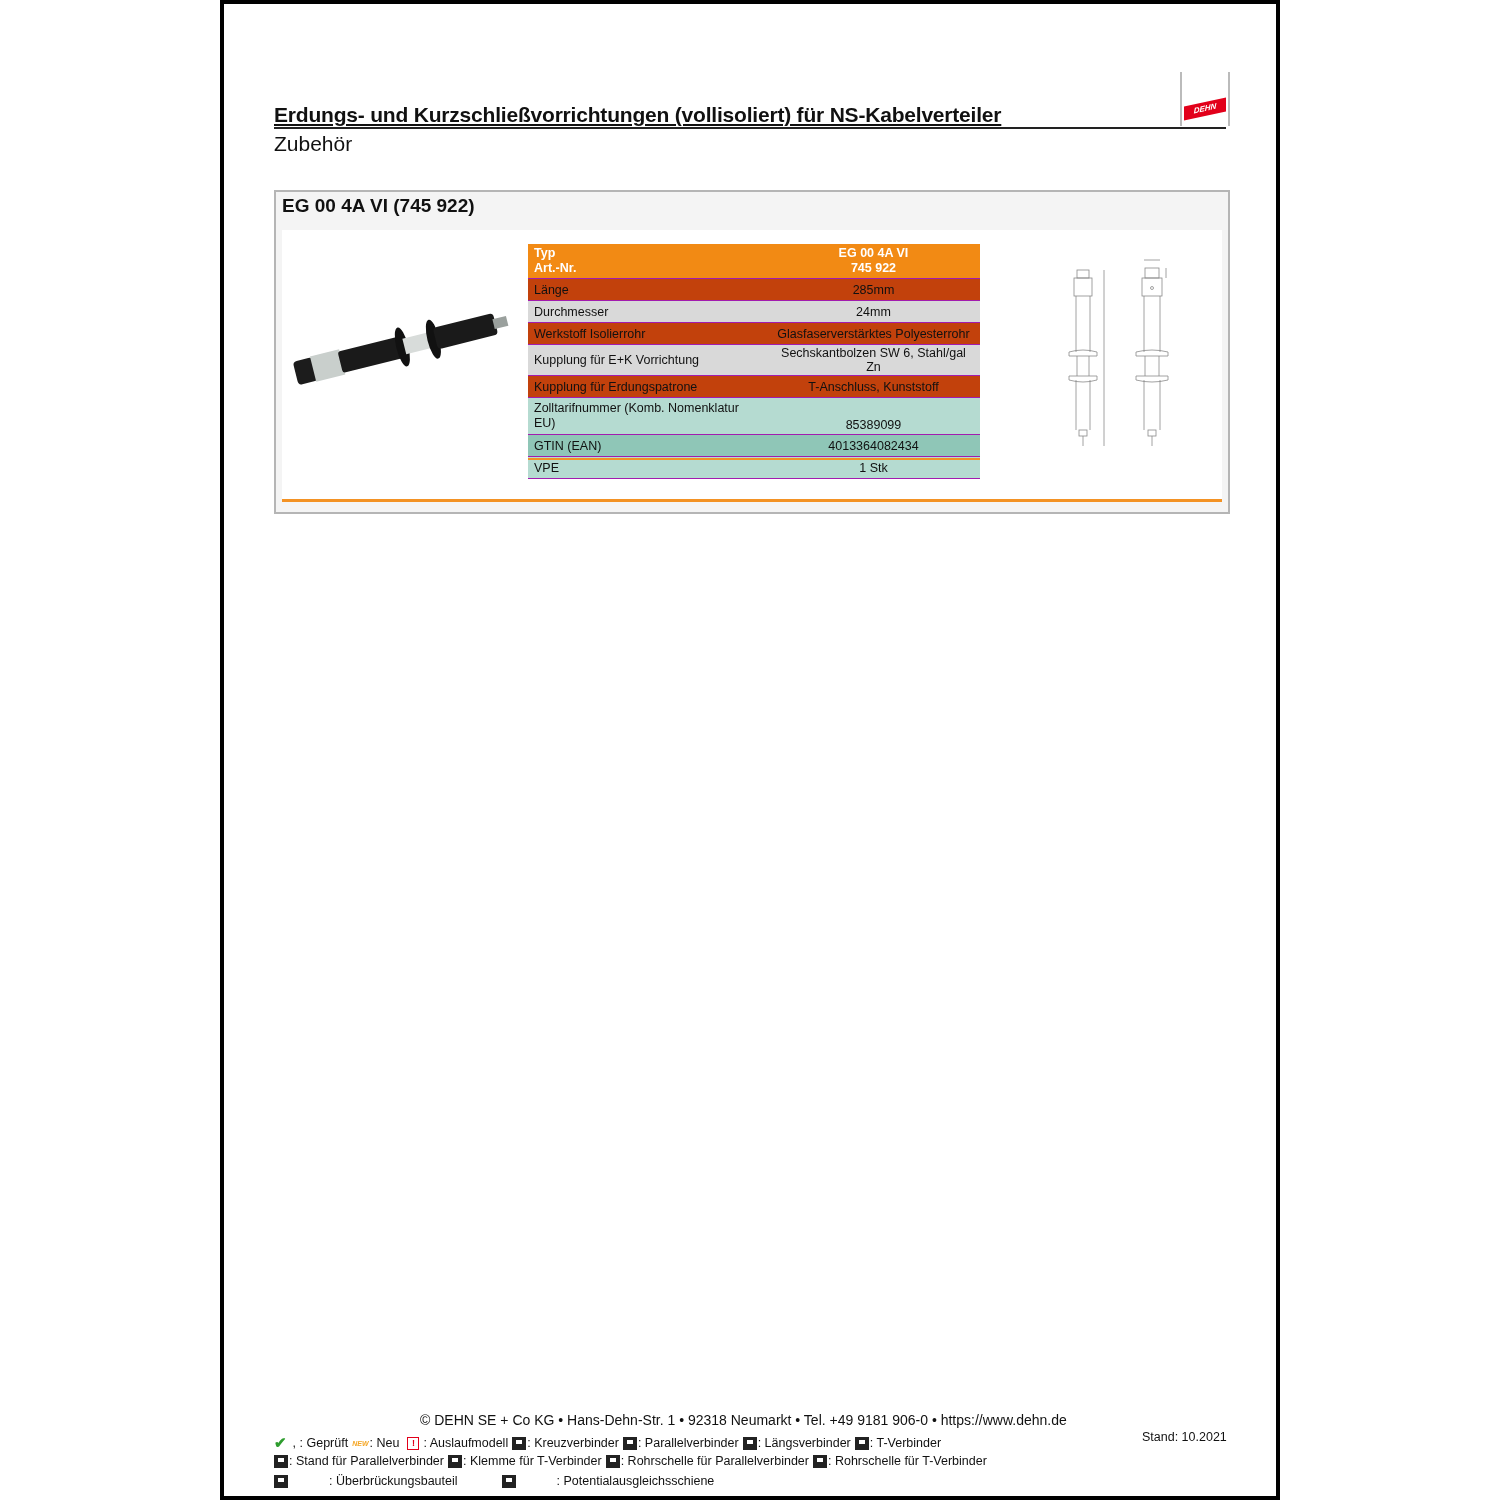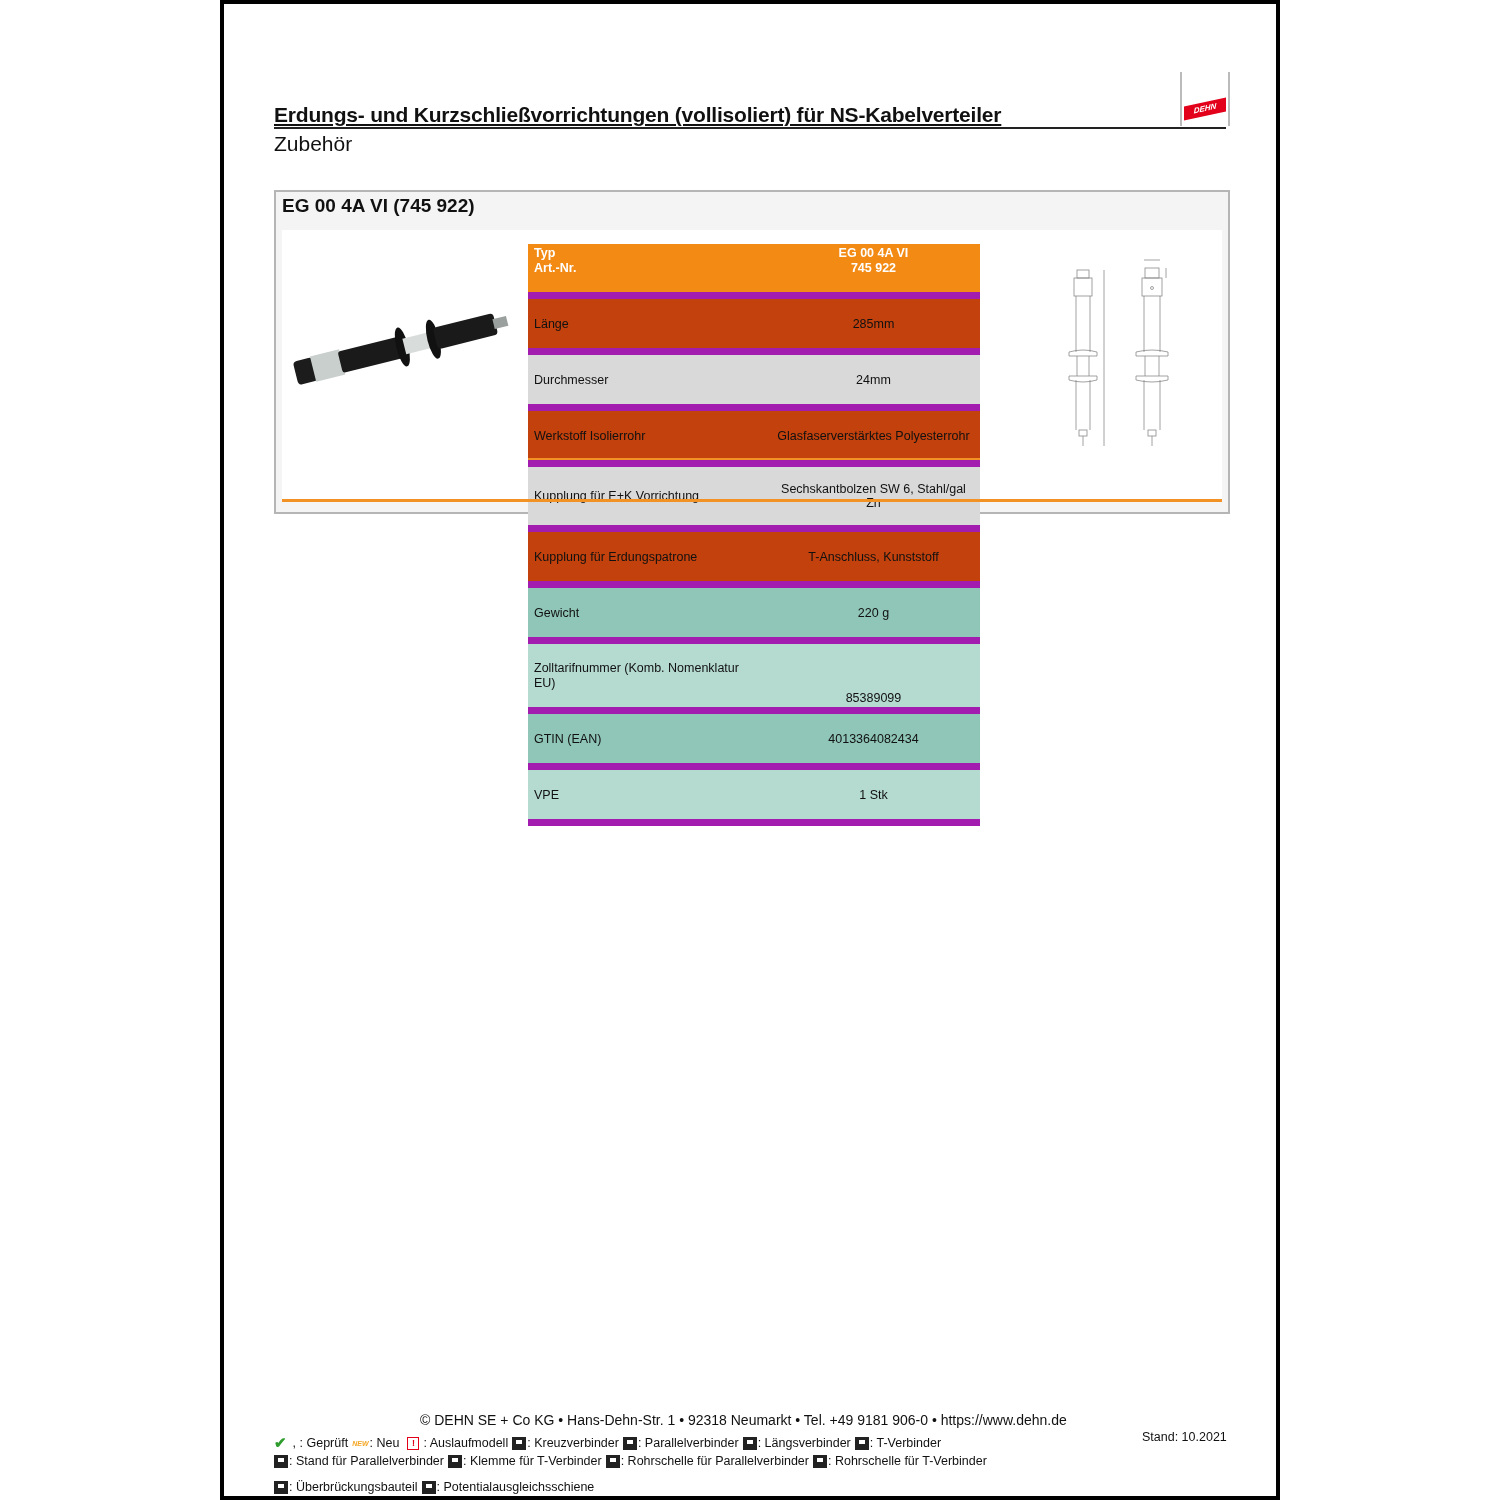--- a/index.html
+++ b/index.html
@@ -14,21 +14,21 @@
   .logo .bar-r { position:absolute; right:0; top:0; width:2px; height:54px; background:#bbb; }
   .logo .flag { position:absolute; left:4px; top:30px; width:42px; height:14px; background:#e2001a; transform:skewY(-12deg); color:#fff; font-size:8px; font-weight:bold; font-style:italic; text-align:center; line-height:14px; }
 
   .panel { position:absolute; left:50px; top:186px; width:952px; height:320px; border:2px solid #b5b5b5; background:#f4f4f4; }
   .panel-header { height:38px; padding-left:6px; font-weight:bold; font-size:19px; line-height:28px; }
   .panel-body { position:absolute; left:6px; top:38px; width:940px; height:272px; background:#fff; }
   .panel-orange-rule { position:absolute; left:6px; top:307px; width:940px; height:3px; background:#f39224; }
 
   .product-photo { position:absolute; left:4px; top:70px; width:240px; height:90px; }
   .spec-table { position:absolute; left:246px; top:14px; width:452px; border-collapse:collapse; font-size:12.5px; }
-  .spec-table td { padding:15px 6px; height:19px; border-bottom:7px solid #a21caf; vertical-align:middle; }
+  .spec-table td { padding:1px 6px; height:19px; border-bottom:1px solid #a21caf; vertical-align:middle; }
   .spec-table td.val { text-align:center; }
   .row-head td { background:#f28a14; color:#fff; font-weight:bold; height:32px; padding-top:1px; }
   .row-head .lbl span, .row-head .val span { display:block; line-height:15px; }
   .row-grey1 td { background:#c2410c; }
   .row-grey2 td { background:#d9d9d9; }
   .row-teal1 td { background:#8fc6b7; }
   .row-teal2 td { background:#b5dbd1; }
   .row-tall td { height:33px; }
   .row-tall td.val { vertical-align:bottom; padding-bottom:2px; }
   .row-tall td.lbl { line-height:15px; }
@@ -105,24 +105,20 @@
           <td class="lbl">Werkstoff Isolierrohr</td>
           <td class="val">Glasfaserverstärktes Polyesterrohr</td>
         </tr>
         <tr class="row-grey2">
           <td class="lbl">Kupplung für E+K Vorrichtung</td>
           <td class="val">Sechskantbolzen SW 6, Stahl/gal Zn</td>
         </tr>
         <tr class="row-grey1">
           <td class="lbl">Kupplung für Erdungspatrone</td>
           <td class="val">T-Anschluss, Kunststoff</td>
-        </tr>
-        <tr class="row-teal1">
-          <td class="lbl">Gewicht</td>
-          <td class="val">220 g</td>
         </tr>
         <tr class="row-teal2 row-tall">
           <td class="lbl">Zolltarifnummer (Komb. Nomenklatur EU)</td>
           <td class="val">85389099</td>
         </tr>
         <tr class="row-teal1">
           <td class="lbl">GTIN (EAN)</td>
           <td class="val">4013364082434</td>
         </tr>
         <tr class="row-teal2">
@@ -195,21 +191,21 @@
       <span class="ico"></span>
       <span class="txt">: Stand für Parallelverbinder</span>
       <span class="ico"></span>
       <span class="txt">: Klemme für T-Verbinder</span>
       <span class="ico"></span>
       <span class="txt">: Rohrschelle für Parallelverbinder</span>
       <span class="ico"></span>
       <span class="txt">: Rohrschelle für T-Verbinder</span>
     </div>
 
-    <div class="legend-line" style="top:68px;">
+    <div class="legend-line" style="top:62px;gap:40px;">
       <span class="ico"></span>
       <span class="txt">: Überbrückungsbauteil</span>
       <span class="ico"></span>
       <span class="txt">: Potentialausgleichsschiene</span>
     </div>
   </div>
 
 </div>
 
 </body></html>

